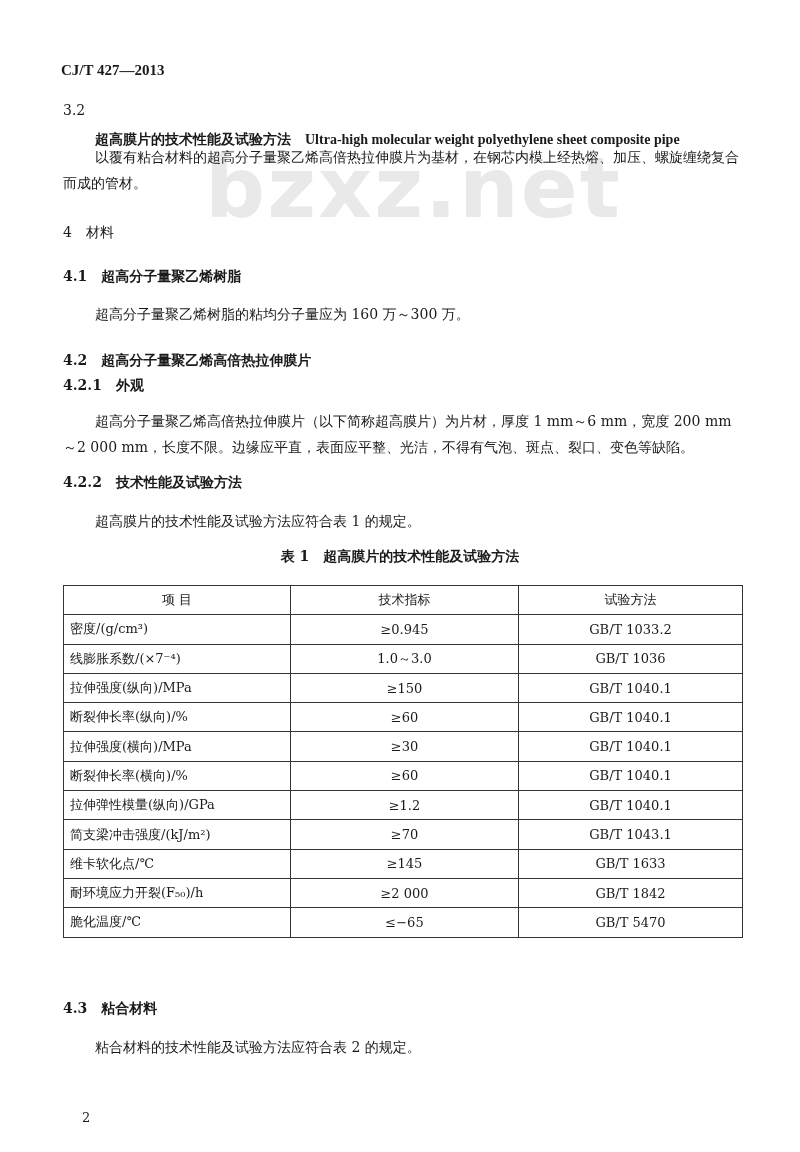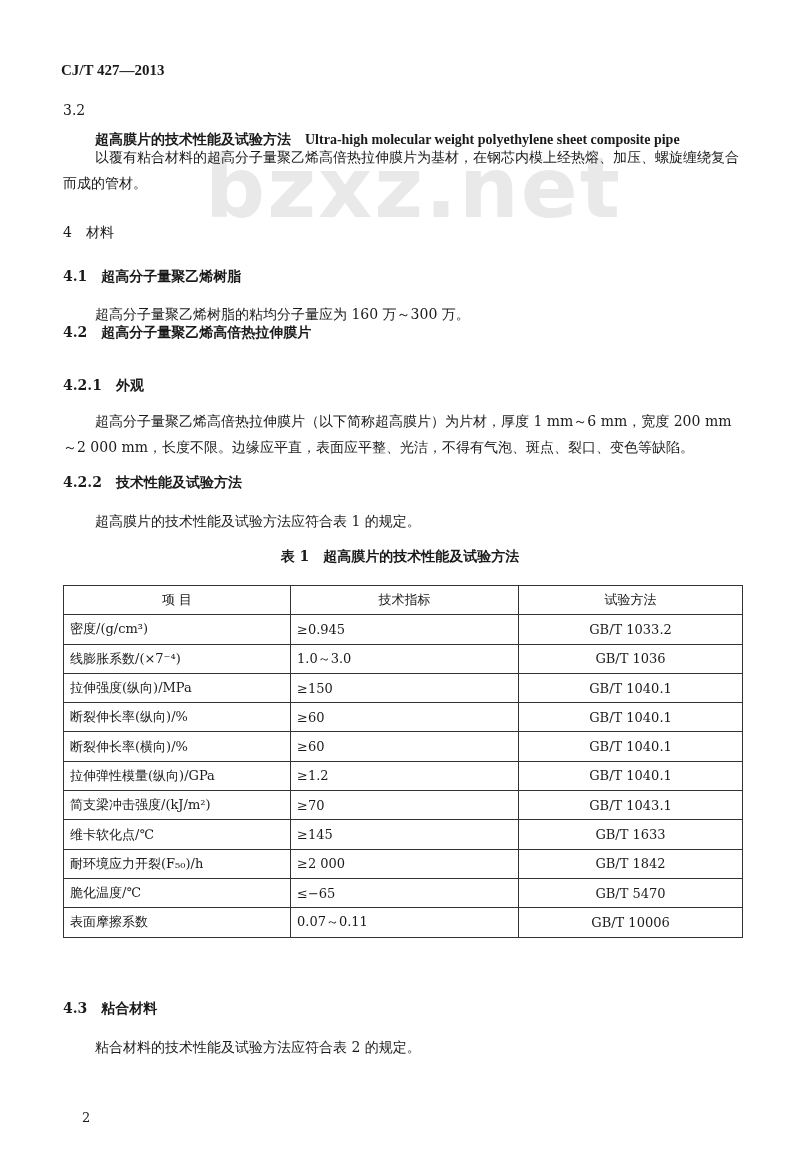--- a/index.html
+++ b/index.html
@@ -17,37 +17,37 @@
   .h-num { font-size: 14px; }
   .h-bold { font-weight: bold; font-size: 14px; }
   .para { font-size: 14px; line-height: 26px; }
   .sec32 { left: 63px; top: 102px; }
   .term { left: 95px; top: 126px; }
   .term .en { font-family: "Liberation Serif", serif; font-weight: bold; margin-left: 14px; }
   .def { left: 63px; top: 144px; width: 680px; white-space: normal; text-indent: 32px; }
   .sec4 { left: 63px; top: 224px; }
   .sec41 { left: 63px; top: 268px; }
   .p41 { left: 95px; top: 301px; }
-  .sec42 { left: 63px; top: 324px; }
+  .sec42 { left: 63px; top: 352px; }
   .sec421 { left: 63px; top: 377px; }
   .p421 { left: 63px; top: 408px; width: 680px; white-space: normal; text-indent: 32px; }
   .sec422 { left: 63px; top: 474px; }
   .p422 { left: 95px; top: 508px; }
   .tbl-caption { left: 0; width: 800px; text-align: center; top: 548px; font-size: 14px; font-weight: bold; }
   .gap { display: inline-block; width: 14px; }
   table.spec {
     position: absolute; left: 63px; top: 585px; width: 680px; border-collapse: collapse; z-index: 1;
     font-size: 13px;
   }
   table.spec th, table.spec td {
     border: 1px solid #333; height: 28.3px; padding: 0 6px; font-weight: normal; margin-left: 36px;
   }
   table.spec th { text-align: center; }
   table.spec td.c1 { text-align: left; width: 214px; }
-  table.spec td.c2 { text-align: left; width: 215px; }
+  table.spec td.c2 { text-align: center; width: 215px; }
   table.spec td.c3 { text-align: center; }
   table.spec tr { border-top: 1.5px solid #333; }
   .sec43 { left: 63px; top: 1000px; }
   .p43 { left: 95px; top: 1034px; }
   .page-num { left: 82px; top: 1110px; font-size: 13px; }
 </style>
 </head>
 <body>
 
 <div class="watermark">bzxz.net</div>
@@ -110,20 +110,25 @@
         <td class="c1">拉伸强度(纵向)/MPa</td>
         <td class="c2">≥150</td>
         <td class="c3">GB/T 1040.1</td>
       </tr>
     <tr>
         <td class="c1">断裂伸长率(纵向)/%</td>
         <td class="c2">≥60</td>
         <td class="c3">GB/T 1040.1</td>
       </tr>
     <tr>
+        <td class="c1">拉伸强度(横向)/MPa</td>
+        <td class="c2">≥30</td>
+        <td class="c3">GB/T 1040.1</td>
+      </tr>
+    <tr>
         <td class="c1">断裂伸长率(横向)/%</td>
         <td class="c2">≥60</td>
         <td class="c3">GB/T 1040.1</td>
       </tr>
     <tr>
         <td class="c1">拉伸弹性模量(纵向)/GPa</td>
         <td class="c2">≥1.2</td>
         <td class="c3">GB/T 1040.1</td>
       </tr>
     <tr>
@@ -139,25 +144,20 @@
     <tr>
         <td class="c1">耐环境应力开裂(F₅₀)/h</td>
         <td class="c2">≥2 000</td>
         <td class="c3">GB/T 1842</td>
       </tr>
     <tr>
         <td class="c1">脆化温度/℃</td>
         <td class="c2">≤−65</td>
         <td class="c3">GB/T 5470</td>
       </tr>
-    <tr>
-        <td class="c1">表面摩擦系数</td>
-        <td class="c2">0.07～0.11</td>
-        <td class="c3">GB/T 10006</td>
-      </tr>
   </tbody>
 </table>
 
 <div class="abs sec43 h-bold">
   <span>4.3</span><span class="gap"></span><span>粘合材料</span>
 </div>
 <div class="abs p43 para">粘合材料的技术性能及试验方法应符合表 2 的规定。</div>
 
 <div class="abs page-num">2</div>
 

